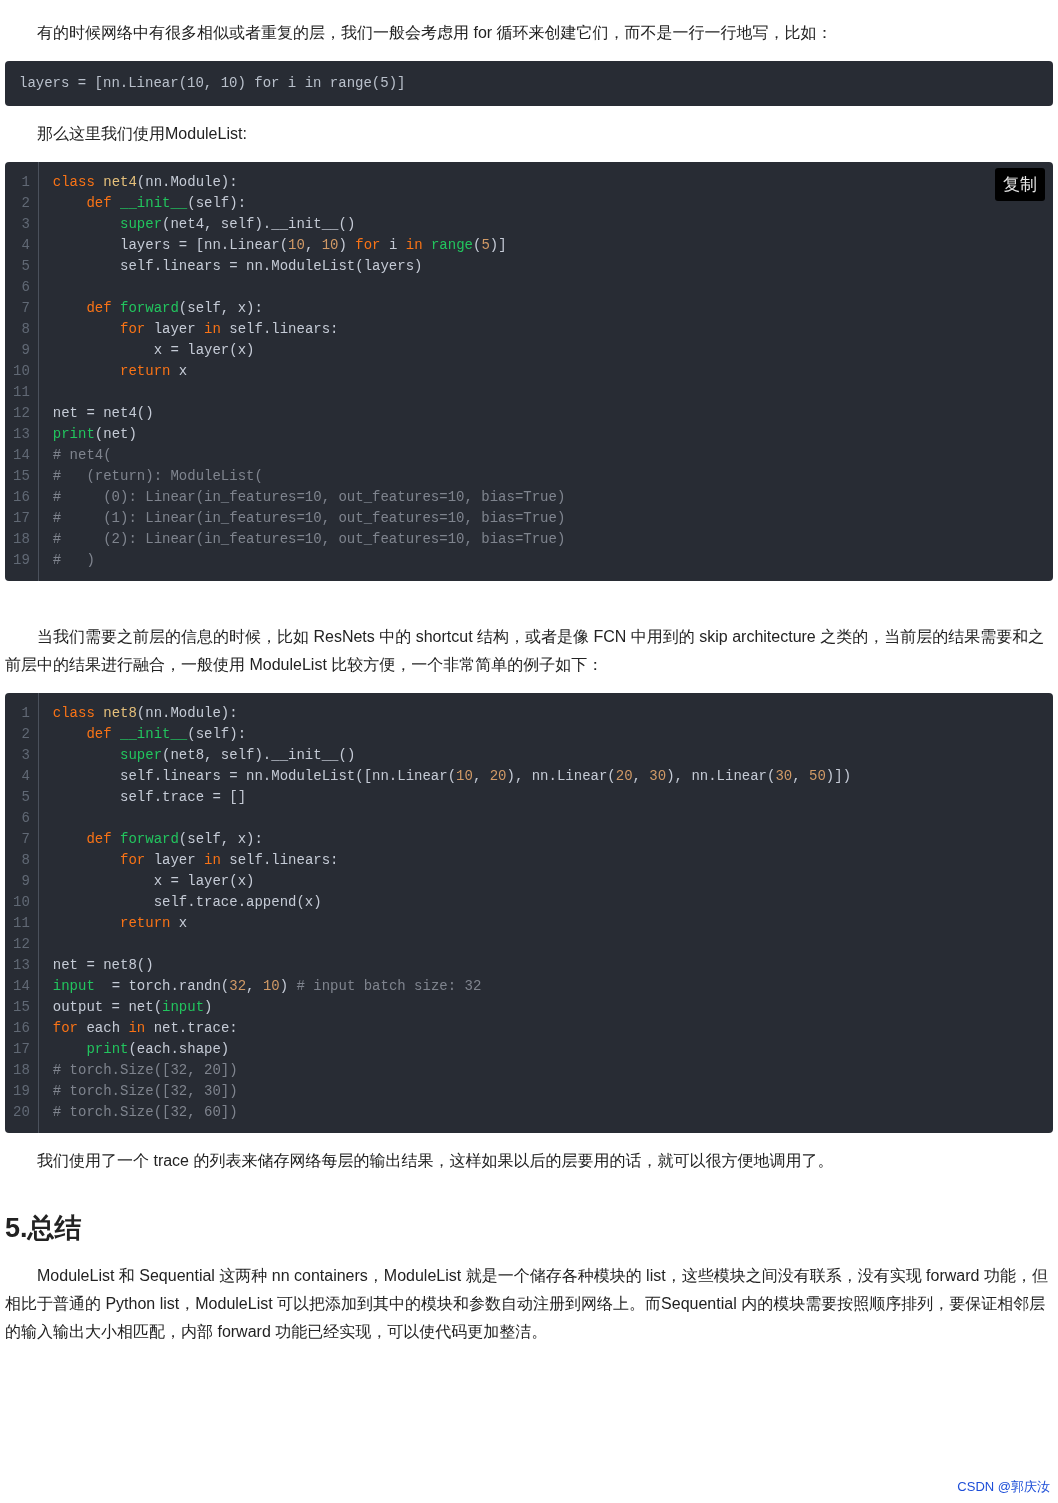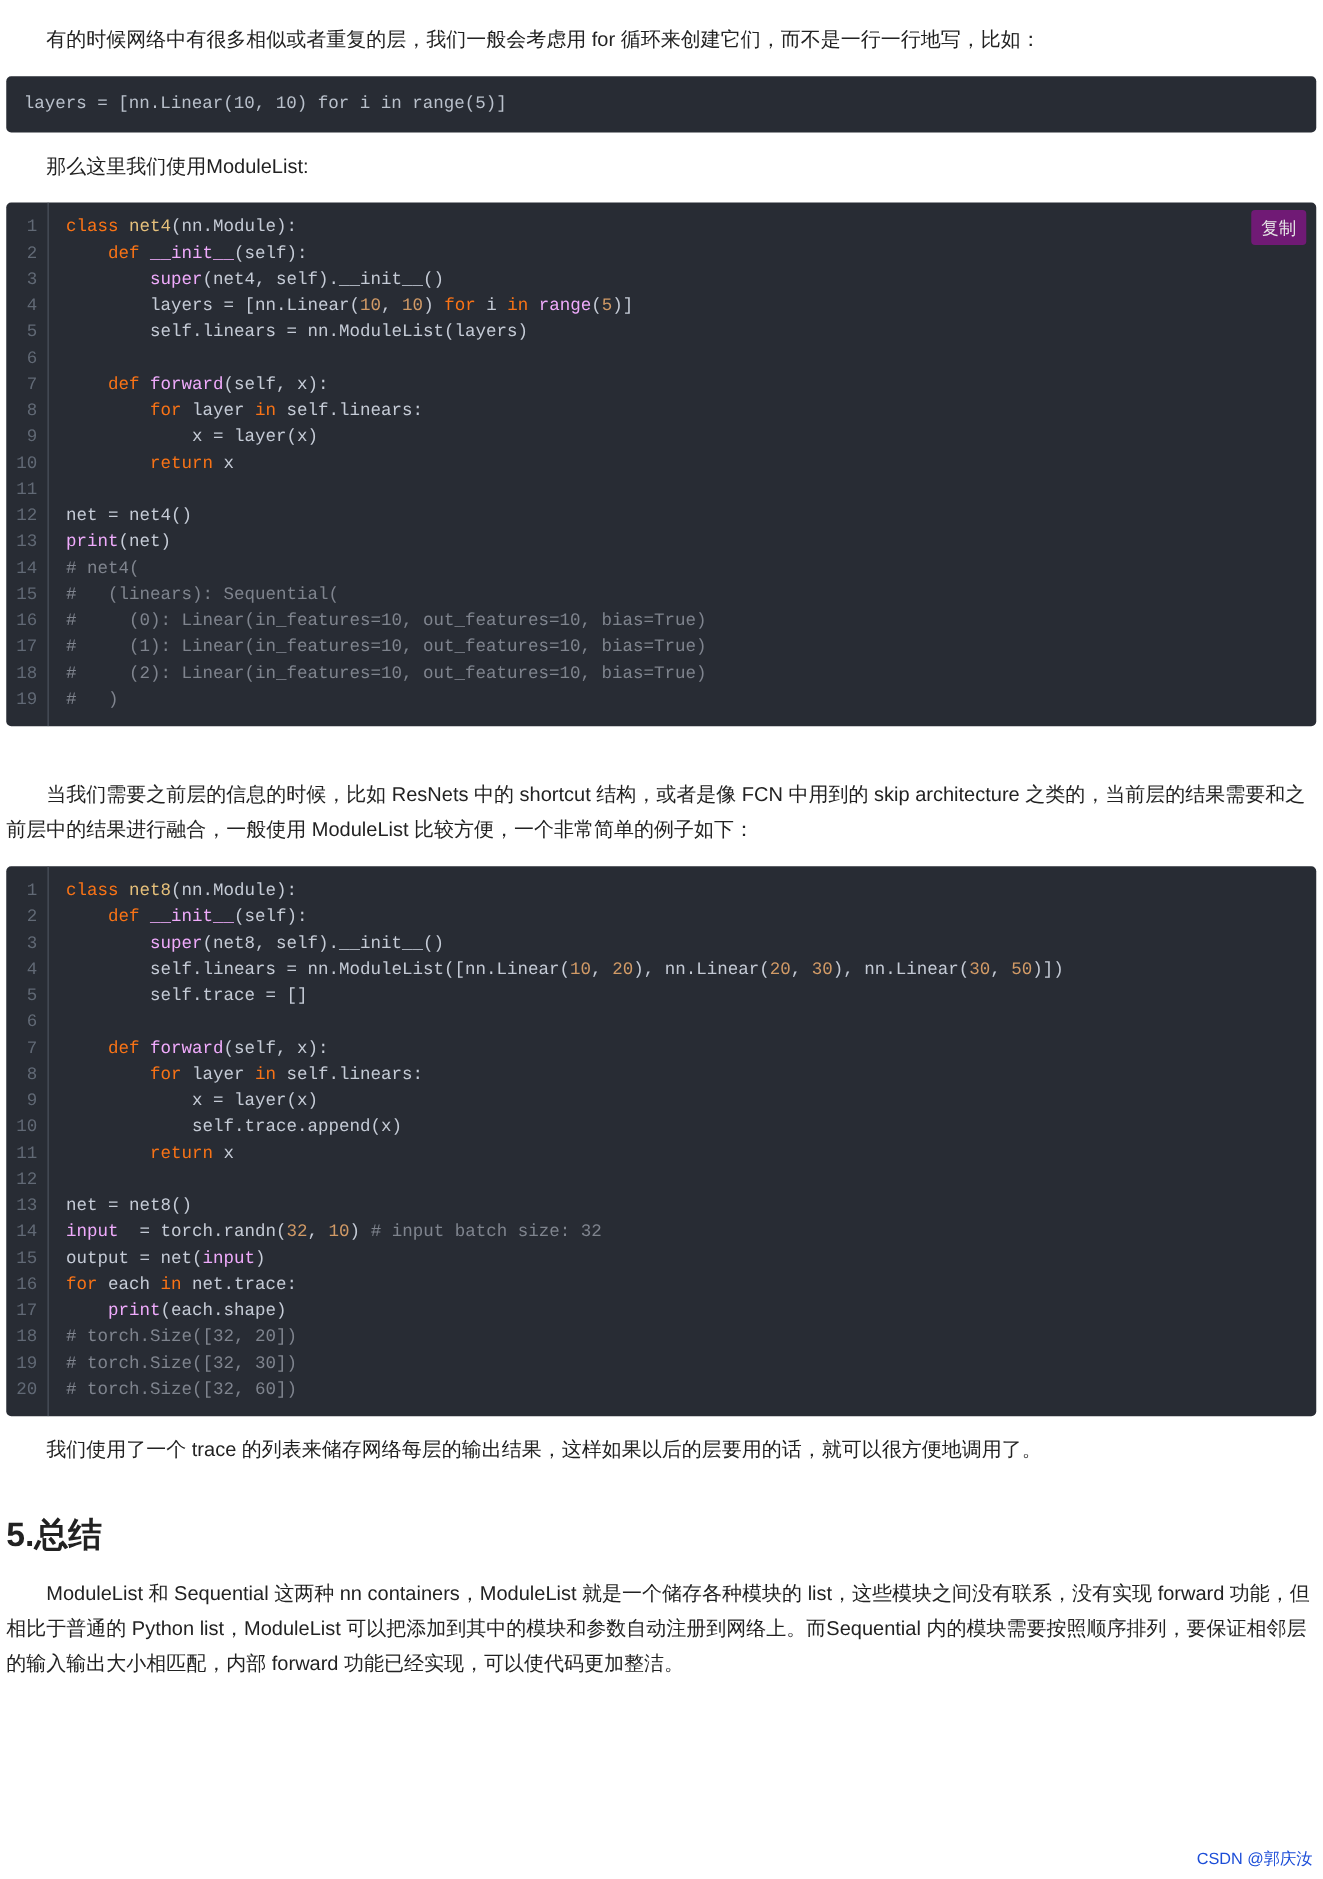--- a/index.html
+++ b/index.html
@@ -56,29 +56,29 @@
     font-size: 14px;
     line-height: 21px;
     white-space: pre;
     overflow-x: auto;
     flex: 1;
   }
   .copy-btn {
     position: absolute;
     top: 6px;
     right: 8px;
-    background: #701a75;
+    background: #000000;
     color: #e6e6e6;
-    font-size: 14px;
+    font-size: 17px;
     padding: 2px 8px;
     border-radius: 3px;
     cursor: pointer;
   }
   .kw  { color: #f97316; } 
-  .fn  { color: #f0abfc; } 
+  .fn  { color: #22c55e; } 
   .cls { color: #e5c07b; } 
   .num { color: #d19a66; } 
   .cmt { color: #7f848e; } 
   .sec-h {
     font-weight: 700;
     font-size: 27px;
     margin: 30px 0 10px 0;
   }
   .watermark {
     position: fixed;
@@ -128,21 +128,21 @@
         self.linears = nn.ModuleList(layers)
 
     <span class="kw">def</span> <span class="fn">forward</span>(self, x):
         <span class="kw">for</span> layer <span class="kw">in</span> self.linears:
             x = layer(x)
         <span class="kw">return</span> x
 
 net = net4()
 <span class="fn">print</span>(net)
 <span class="cmt"># net4(</span>
-<span class="cmt">#   (linears): Sequential(</span>
+<span class="cmt">#   (return): ModuleList(</span>
 <span class="cmt">#     (0): Linear(in_features=10, out_features=10, bias=True)</span>
 <span class="cmt">#     (1): Linear(in_features=10, out_features=10, bias=True)</span>
 <span class="cmt">#     (2): Linear(in_features=10, out_features=10, bias=True)</span>
 <span class="cmt">#   )</span></div>
   </div>
 </div>
 
 <p class="para" style="text-indent:2em;margin-top:42px;">当我们需要之前层的信息的时候，比如 ResNets 中的 shortcut 结构，或者是像 FCN 中用到的 skip architecture 之类的，当前层的结果需要和之前层中的结果进行融合，一般使用 ModuleList 比较方便，一个非常简单的例子如下：</p>
 
 <div class="codebox">

